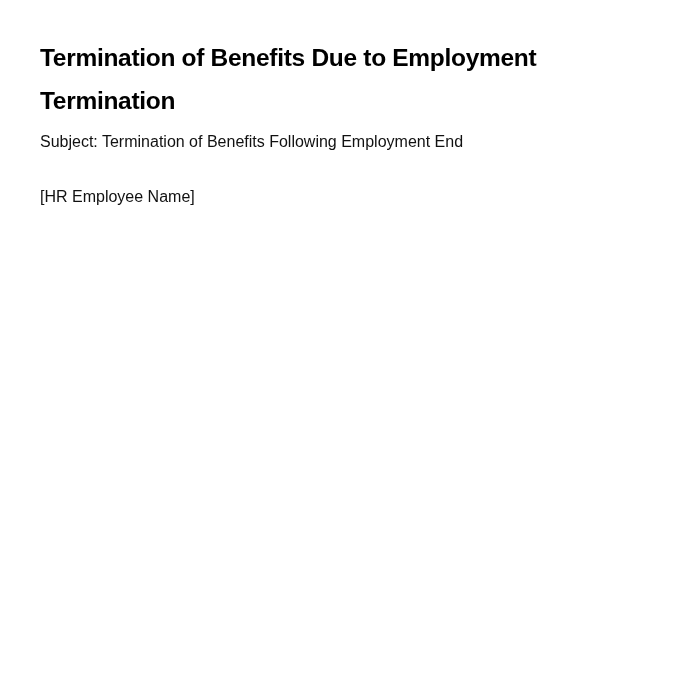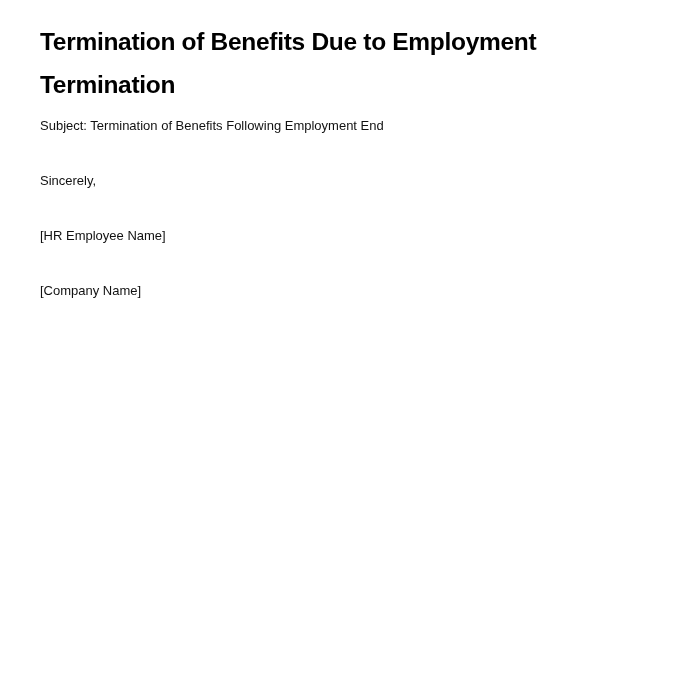--- a/index.html
+++ b/index.html
@@ -1,31 +1,29 @@
 <!DOCTYPE html>
 <html><head>
 <meta charset="utf-8">
 <style>
   html, body { margin: 0; padding: 0; background: #ffffff; }
   body { width: 700px; height: 700px; overflow: hidden; position: relative; }
   .doc {
-    position: absolute; left: 40px; top: 20px; width: 620px;
+    position: absolute; left: 40px; top: 36px; width: 620px;
     font-family: "Liberation Sans", sans-serif; color: #111111;
   }
   .title {
     font-size: 24.5px; font-weight: bold; line-height: 43px; margin: 0 0 2px 0;
     letter-spacing: -0.3px; color: #000;
   }
   p {
-    font-size: 13px; line-height: 35.5px; margin: 0 0 19.5px 0; color: #111;
+    font-size: 16px; line-height: 35.5px; margin: 0 0 19.5px 0; color: #111;
   }
   .subject { margin-bottom: 19.5px; }
 </style>
 </head>
 <body>
 
 <div class="doc">
   <h1 class="title">Termination of Benefits Due to Employment Termination</h1>
   <p class="subject">Subject: Termination of Benefits Following Employment End</p>
-  <p>Sincerely,</p>
   <p>[HR Employee Name]</p>
-  <p>[Company Name]</p>
 </div>
 
 </body></html>

